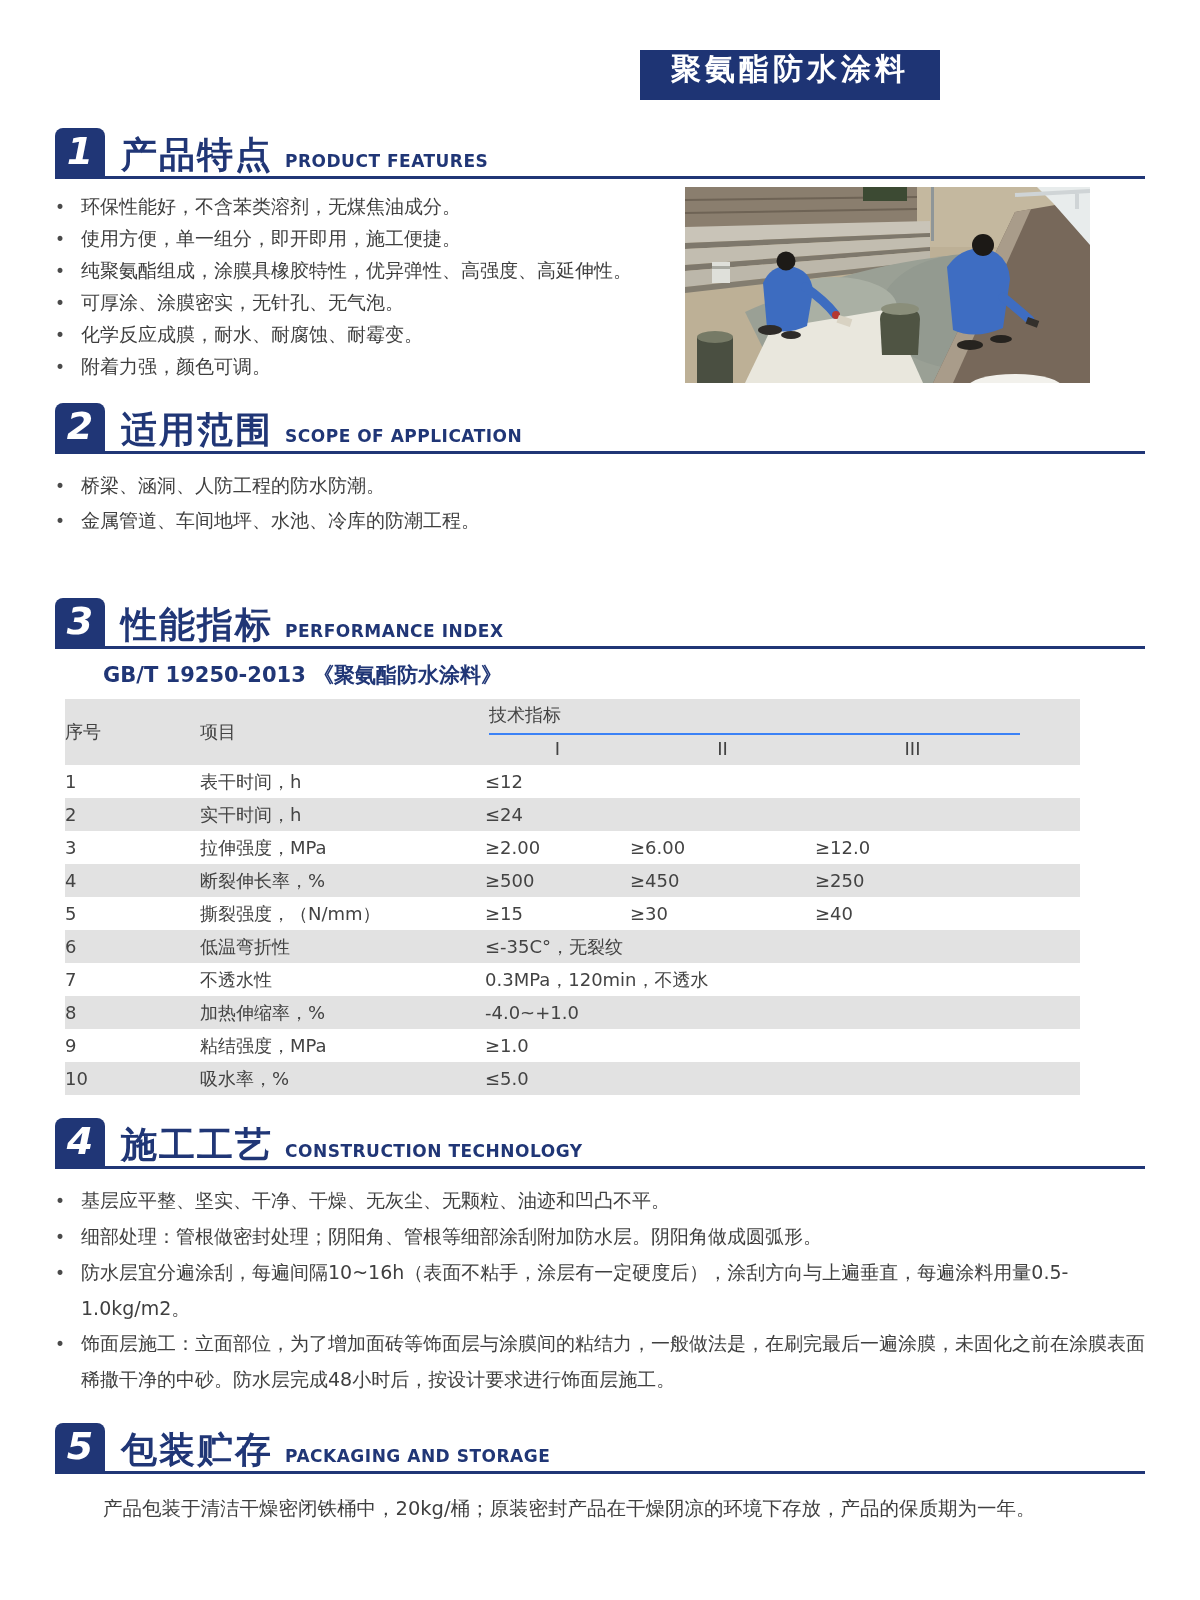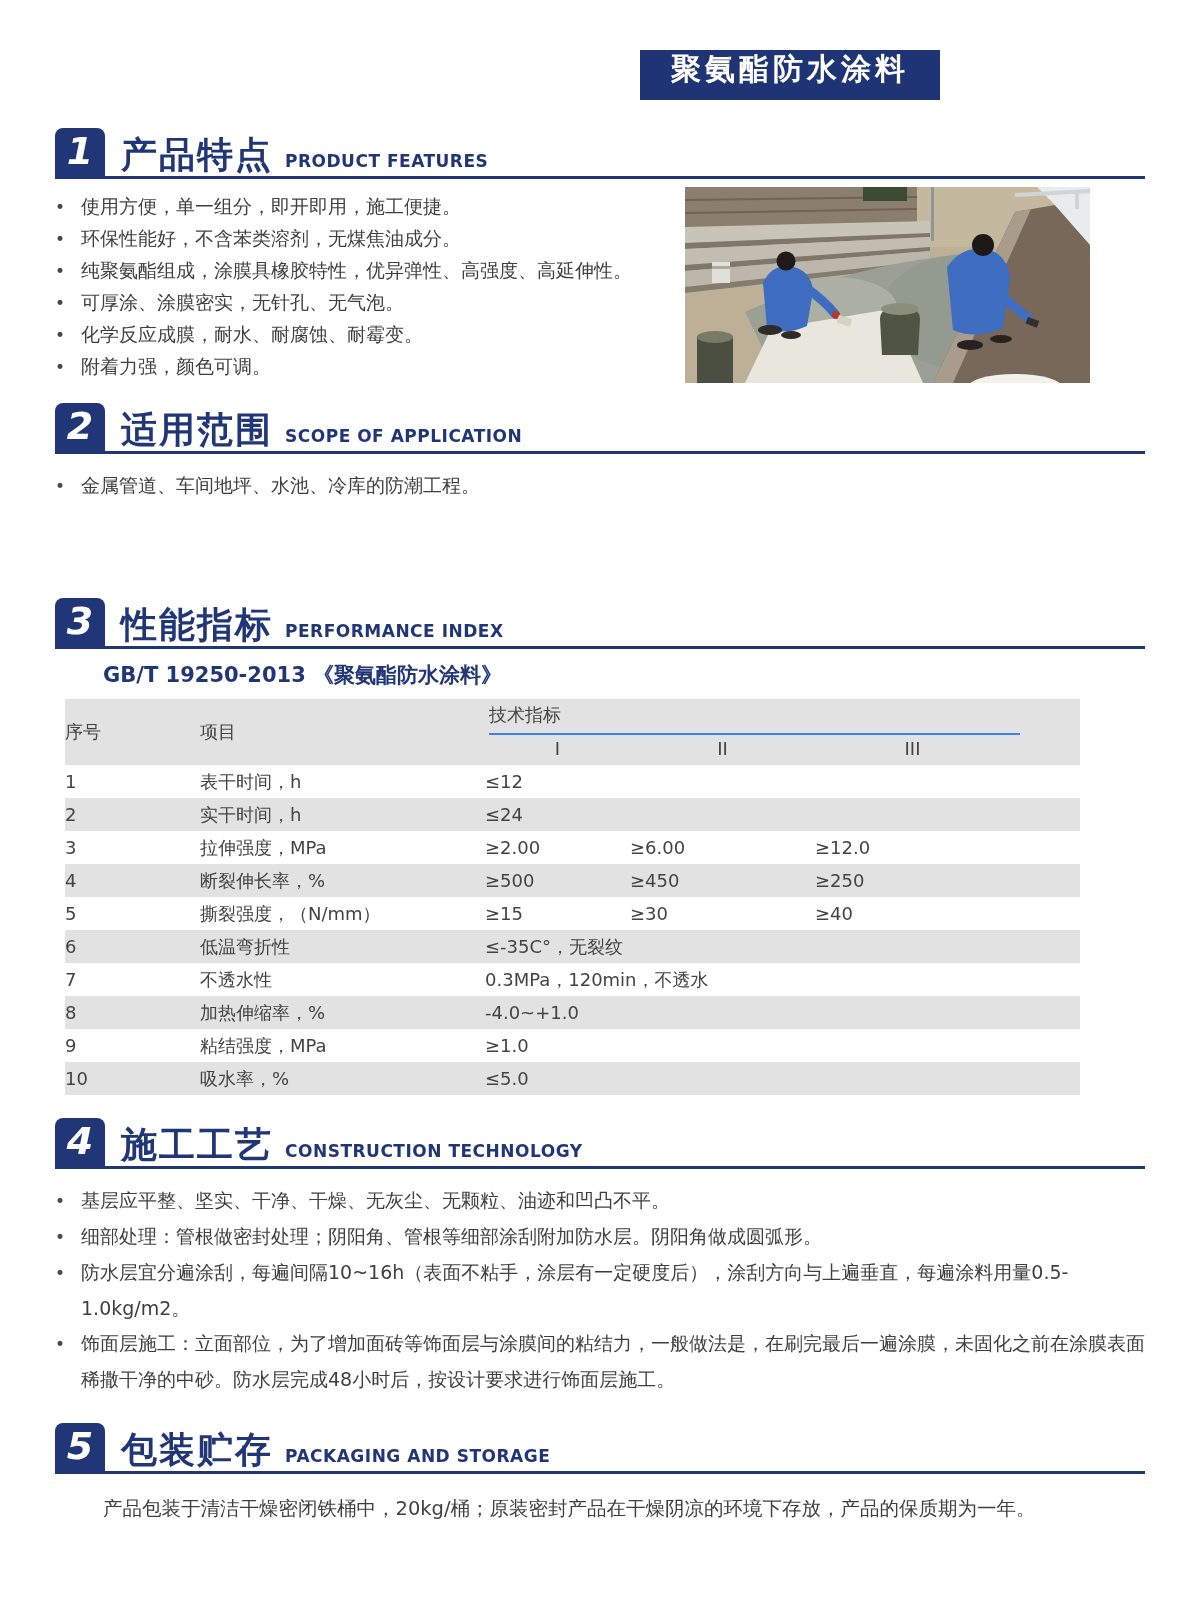--- a/index.html
+++ b/index.html
@@ -67,22 +67,22 @@
   <div class="banner">聚氨酯防水涂料</div>
 
   <div class="sec sec1">
     <div class="sec-header">
       <div class="sec-num">1</div>
       <div class="sec-title">产品特点</div>
       <div class="sec-sub">PRODUCT FEATURES</div>
     </div>
     <div class="sec1-body">
       <ul class="bullets">
+        <li>环保性能好，不含苯类溶剂，无煤焦油成分。</li>
         <li>使用方便，单一组分，即开即用，施工便捷。</li>
-        <li>环保性能好，不含苯类溶剂，无煤焦油成分。</li>
         <li>纯聚氨酯组成，涂膜具橡胶特性，优异弹性、高强度、高延伸性。</li>
         <li>可厚涂、涂膜密实，无针孔、无气泡。</li>
         <li>化学反应成膜，耐水、耐腐蚀、耐霉变。</li>
         <li>附着力强，颜色可调。</li>
       </ul>
       <div class="photo-wrap">
         <svg width="405" height="196" viewBox="0 0 405 196">
           <rect x="0" y="0" width="405" height="196" fill="#bdb096"></rect>
           <rect x="230" y="0" width="175" height="60" fill="#c4b89f"></rect>
 
@@ -139,20 +139,21 @@
     </div>
   </div>
 
   <div class="sec sec2">
     <div class="sec-header">
       <div class="sec-num">2</div>
       <div class="sec-title">适用范围</div>
       <div class="sec-sub">SCOPE OF APPLICATION</div>
     </div>
     <ul class="bullets">
+      <li>桥梁、涵洞、人防工程的防水防潮。</li>
       <li>金属管道、车间地坪、水池、冷库的防潮工程。</li>
     </ul>
   </div>
 
   <div class="sec sec3">
     <div class="sec-header">
       <div class="sec-num">3</div>
       <div class="sec-title">性能指标</div>
       <div class="sec-sub">PERFORMANCE INDEX</div>
     </div>

